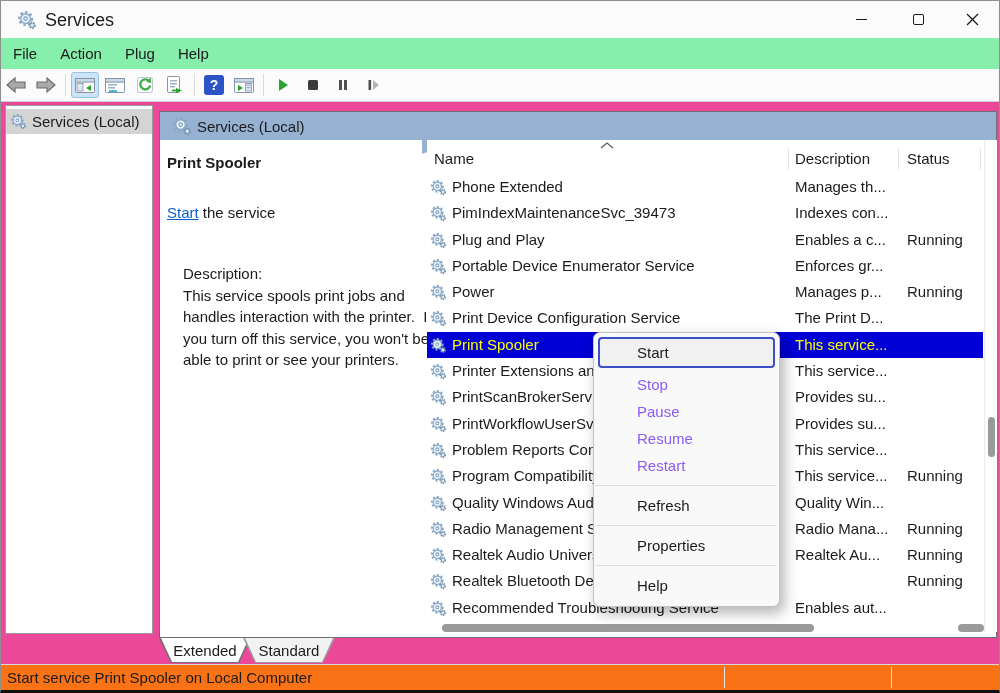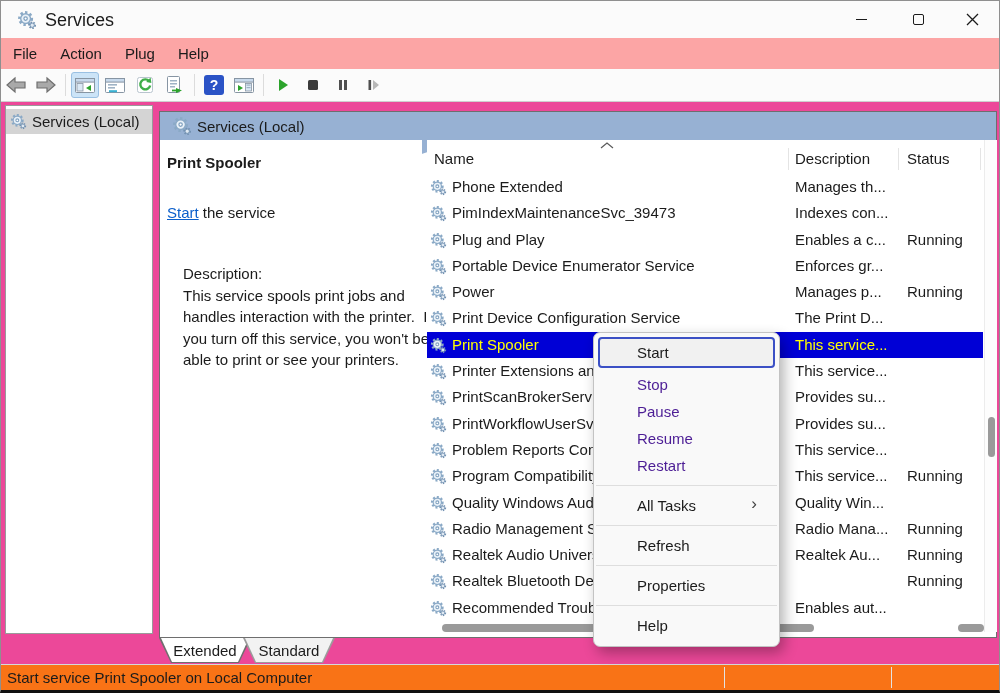--- a/index.html
+++ b/index.html
@@ -9,21 +9,21 @@
             font-size:15px; color:#1b1b1b; }
   
   .titlebar { position:absolute; left:0; top:0; right:0; height:37px; background:#fbfbfb; }
   .titlebar .app-title { position:absolute; left:44px; top:9px; font-size:18px; }
   .tb-icon { position:absolute; left:16px; top:9px; width:20px; height:20px; }
   .wc { position:absolute; top:0; width:46px; height:36px; display:flex; align-items:center; justify-content:center; }
   .wc-min { right:115px; } .wc-max { right:58px; } .wc-close { right:4px; }
   .glyph-min { width:11px; height:0; border-top:1.4px solid #1b1b1b; }
   .glyph-max { width:11px; height:11px; border:1.4px solid #1b1b1b; border-radius:2px; }
   
-  .menubar { position:absolute; left:0; top:37px; right:0; height:31px; background:#fca5a5; display:flex; align-items:center; }
+  .menubar { position:absolute; left:0; top:37px; right:0; height:31px; background:#86efac; display:flex; align-items:center; }
   .menubar .mitem { padding:4px 11px; margin-left:1px; }
   
   .toolbar { position:absolute; left:0; top:68px; right:0; height:33px; background:#fbfbfb;
              border-bottom:1px solid #cfcfcf; display:flex; align-items:center; }
   .tbtn { width:28px; height:26px; display:flex; align-items:center; justify-content:center; margin:0 1px; border-radius:3px; }
   .tbtn.active { background:#cce4f7; border:1px solid #9ac0e2; }
   .tsep { width:1px; height:22px; background:#dcdcdc; margin:0 4px; }
   .helpbox { width:20px; height:20px; background:#2b53c6; color:#fff; border-radius:3px;
              font-weight:bold; font-size:14px; display:flex; align-items:center; justify-content:center; }
   
@@ -60,21 +60,21 @@
   
   .hscroll { position:absolute; left:267px; bottom:4px; width:556px; height:10px; background:#fff; z-index:2; }
   .hthumb { position:absolute; top:1px; height:8px; background:#9a9a9a; border-radius:4px; }
   .vscroll { position:absolute; left:824px; top:28px; bottom:5px; width:13px; background:#fdfdfd; border-left:1px solid #ececec; }
   .vthumb { position:absolute; left:3px; top:277px; width:7px; height:40px; background:#9a9a9a; border-radius:4px; }
   
   .ctxmenu { position:absolute; left:592px; top:331px; width:187px; background:#f9f9f9;
              border:1px solid #c3c3c3; border-radius:7px; box-shadow:4px 6px 14px rgba(0,0,0,.30);
              padding:4px 0 7px 0; z-index:50; }
   .menu-item { position:relative; height:27px; display:flex; align-items:center; padding-left:43px; color:#1b1b1b; }
-  .menu-item.disabled { color:#4c1d95; }
+  .menu-item.disabled { color:#8b5cf6; }
   .menu-item.highlight { height:31px; border:2px solid #3b50c5; background:#f1f1f1; border-radius:4px;
                          margin:0 4px 3px 4px; padding-left:37px; }
   .menu-item.sep-after { margin-bottom:13px; }
   .menu-item.sep-after::after { content:""; position:absolute; left:2px; right:2px; bottom:-7px; height:1px; background:#dedede; }
   .mi-arrow { display:none; position:absolute; right:22px; top:2px; font-size:17px; color:#444; }
   .menu-item.has-submenu .mi-arrow { display:block; }
   
   .tabs { position:absolute; left:158px; bottom:0; height:26px; display:flex; }
   .tab { position:relative; height:25px; margin-right:-8px; }
   .tab-outer { position:absolute; inset:0; clip-path:polygon(0 0,100% 0,calc(100% - 12px) 100%,12px 100%); background:#6f6f6f; }
@@ -467,24 +467,20 @@
       <div class="menu-item disabled">
         <span class="mi-label">Resume</span>
 
       </div>
 
       <div class="menu-item disabled sep-after">
         <span class="mi-label">Restart</span>
 
       </div>
 
-      <div class="menu-item sep-after has-submenu">
-        <span class="mi-label">All Tasks</span>
-        <span class="mi-arrow">›</span>
-      </div>
 
       <div class="menu-item sep-after">
         <span class="mi-label">Refresh</span>
 
       </div>
 
       <div class="menu-item sep-after">
         <span class="mi-label">Properties</span>
 
       </div>

